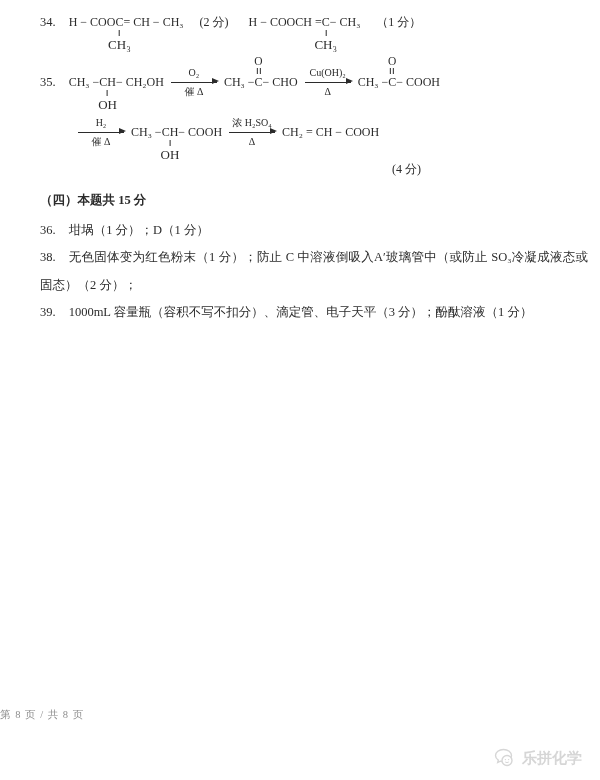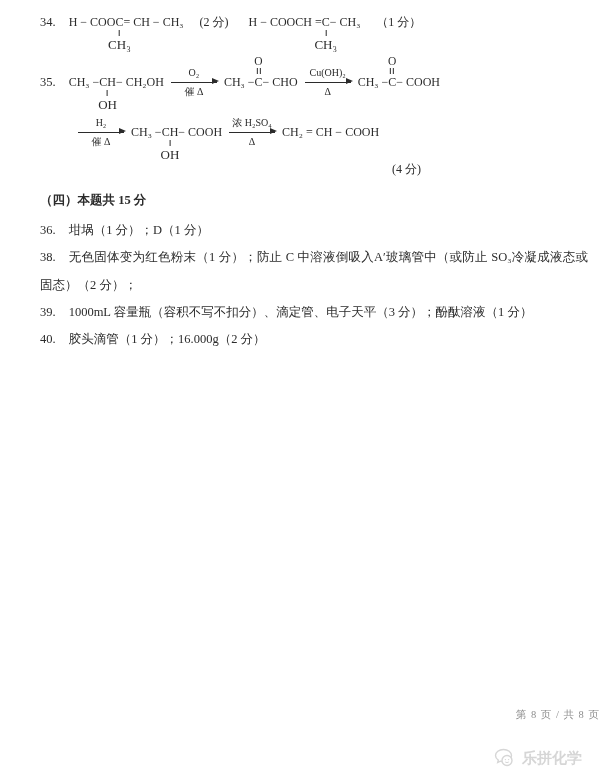--- a/index.html
+++ b/index.html
@@ -96,21 +96,21 @@
   .row-35b { margin-left: 38px; padding: 4px 0 14px 0; }
   .score-line { margin: 0 0 10px 352px; font-size: 12px; }
   .score { margin-left: 16px; }
 
   
   .footer {
     position: absolute;
     bottom: 58px;
     left: 0;
     width: 100%;
-    text-align: right;
+    text-align: left;
     color: #8c8c8c;
     font-size: 10.5px;
     letter-spacing: 1px;
   }
   .watermark {
     position: absolute;
     right: 18px;
     bottom: 12px;
     display: flex;
     align-items: center;
@@ -198,21 +198,20 @@
     <span class="seg">CH₂ = CH − COOH</span>
   </div>
 
   <div class="score-line"><span>(4 分)</span></div>
 
   <p class="sec-header">（四）本题共 15 分</p>
 
   <p class="q"><span class="qnum">36.</span><span>坩埚（1 分）；D（1 分）</span></p>
   <p class="q"><span class="qnum">38.</span><span>无色固体变为红色粉末（1 分）；防止 C 中溶液倒吸入A′玻璃管中（或防止 SO₃冷凝成液态或固态）（2 分）；</span></p>
   <p class="q"><span class="qnum">39.</span><span>1000mL 容量瓶（容积不写不扣分）、滴定管、电子天平（3 分）；酚酞溶液（1 分）</span></p>
-  <p class="q"><span class="qnum">40.</span><span>胶头滴管（1 分）；16.000g（2 分）</span></p>
 
 </div>
 
 <div class="footer">第 8 页 / 共 8 页</div>
 
 <div class="watermark">
   <span>
     <svg width="24" height="20" viewBox="0 0 24 20" fill="none" stroke="#d6d6d6" stroke-width="1.4">
       <path d="M9.5 1.5 C5 1.5 1.5 4.3 1.5 7.6 C1.5 9.5 2.6 11.1 4.3 12.2 L3.7 14.5 L6.4 13.2 C7.3 13.5 8.4 13.7 9.5 13.7 C14 13.7 17.5 10.9 17.5 7.6 C17.5 4.3 14 1.5 9.5 1.5 Z"></path>
       <circle cx="13" cy="12.5" r="5" fill="#ffffff" stroke="#d6d6d6"></circle>

